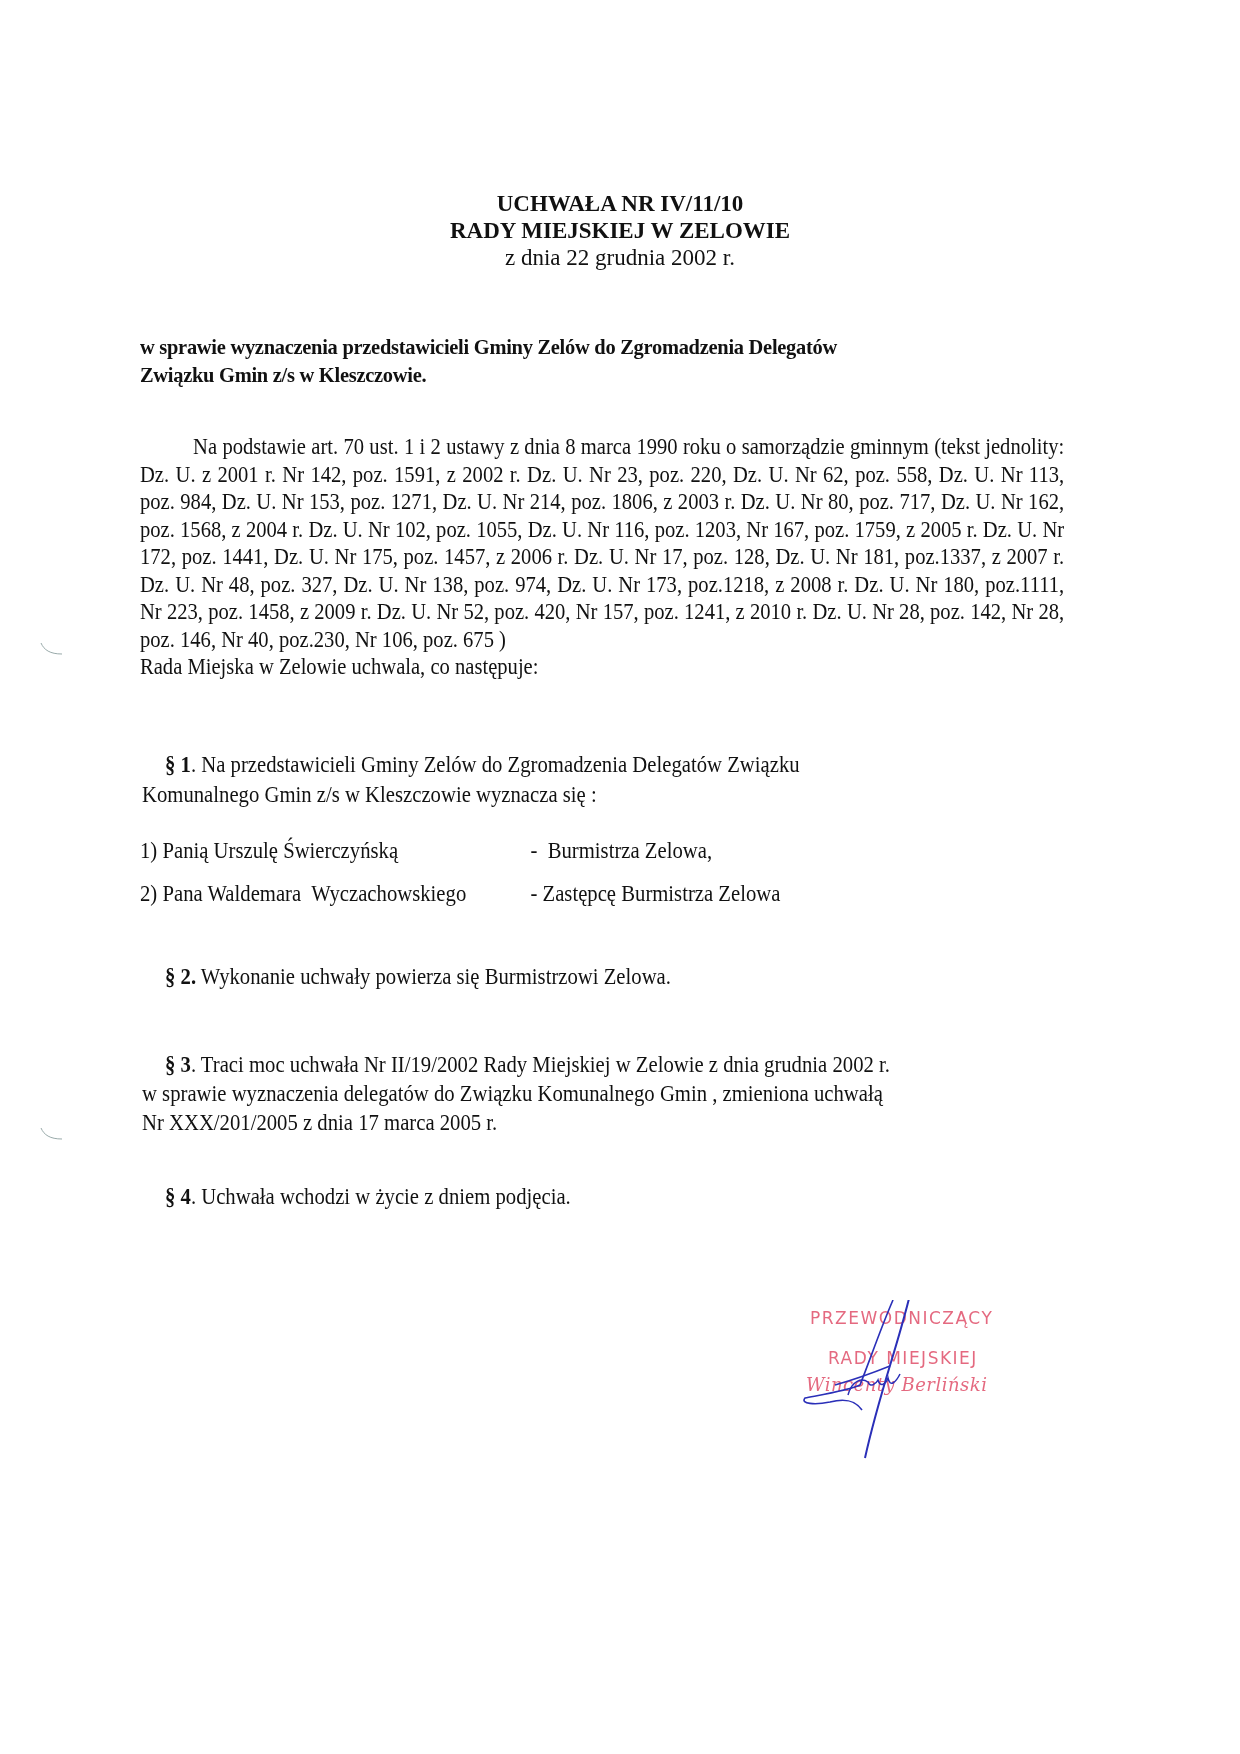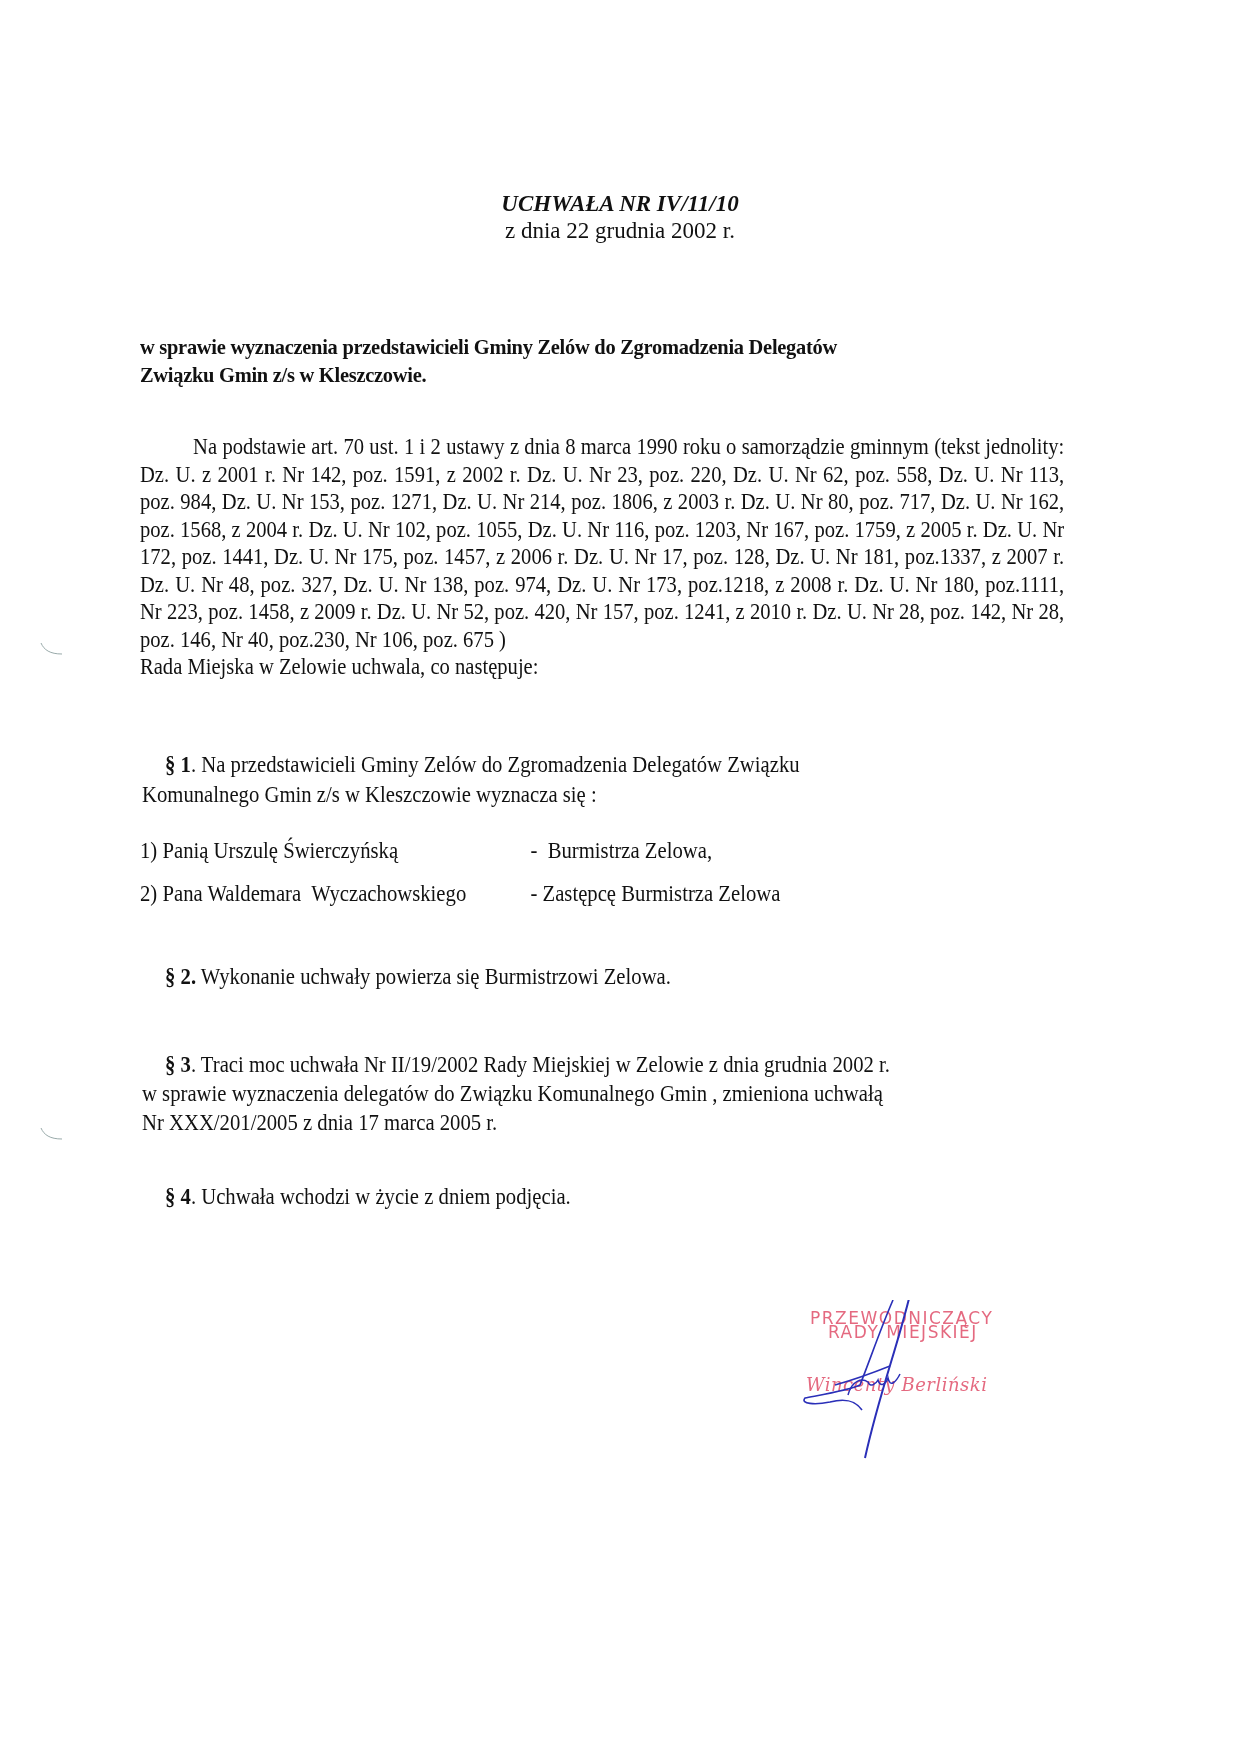--- a/index.html
+++ b/index.html
@@ -1,21 +1,21 @@
 <!DOCTYPE html>
 <html><head>
 <meta charset="utf-8">
 <style>
   html, body { margin: 0; padding: 0; background: #ffffff; }
   body { width: 1240px; height: 1754px; position: relative; overflow: hidden;
          font-family: "Liberation Serif", "DejaVu Serif", serif; color: #111; }
   .page { position: absolute; left: 0; top: 0; width: 1240px; height: 1754px; }
   .header { position: absolute; left: 0; top: 190px; width: 1240px; text-align: center; }
   .header .line { font-size: 23px; line-height: 27px; }
-  .header .bold { font-weight: bold; font-style: italic; }
+  .header .bold { font-weight: bold; }
   .subject { position: absolute; left: 140px; top: 333px; width: 900px;
              font-weight: bold; font-size: 22px; line-height: 28px;
              letter-spacing: -0.3px; transform: scaleX(0.93); transform-origin: left top; }
   .basis { position: absolute; left: 140px; top: 433px; width: 1010px;
            font-size: 22.5px; line-height: 27.5px; text-align: justify;
            transform: scaleX(0.915); transform-origin: left top; }
   .basis .indent { display: inline-block; width: 58px; }
   .para { position: absolute; font-size: 22.5px; line-height: 30px;
           transform: scaleX(0.92); transform-origin: left top; }
   .para b { font-weight: bold; }
@@ -27,33 +27,34 @@
   .li2 { top: 881px; }
   .li .name { display: inline-block; width: 400px; }
   .p2 { left: 165px; top: 962px; width: 900px; }
   .p3 { left: 165px; top: 1050px; width: 1000px; line-height: 29px; }
   .p3 .cont { margin-left: -25px; display: block; }
   .p4 { left: 165px; top: 1182px; width: 900px; }
   .stamp { position: absolute; left: 800px; top: 1300px; width: 260px; height: 170px; }
   .stamp .st { position: absolute; color: #e0506a; font-family: "DejaVu Sans", sans-serif;
                font-size: 17px; letter-spacing: 1.5px; opacity: 0.85; }
   .stamp .s1 { left: 10px; top: 8px; }
-  .stamp .s2 { left: 28px; top: 22px; }
+  .stamp .s2 { left: 28px; top: 48px; }
   .stamp .s3 { left: 6px; top: 74px; font-family: "DejaVu Serif", serif; font-style: italic;
                letter-spacing: 0.5px; font-size: 18px; }
   .stamp svg { position: absolute; left: 0; top: 0; }
   .mark { position: absolute; }
 </style>
 </head>
 <body>
 
 <div class="page">
 
   <div class="header">
     <div class="line bold">UCHWAŁA  NR IV/11/10</div>
+    <div class="line bold">RADY  MIEJSKIEJ W ZELOWIE</div>
     <div class="line">z dnia 22 grudnia 2002 r.</div>
   </div>
 
   <div class="subject">
     <div>w sprawie wyznaczenia  przedstawicieli Gminy Zelów  do Zgromadzenia Delegatów</div>
     <div>Związku Gmin z/s w Kleszczowie.</div>
   </div>
 
   <div class="basis">
     <span class="indent"></span><span>Na podstawie art. 70 ust. 1 i 2   ustawy  z dnia 8 marca 1990 roku o samorządzie gminnym (tekst jednolity: Dz. U. z 2001 r. Nr 142, poz. 1591, z 2002 r. Dz. U. Nr 23, poz. 220, Dz. U. Nr 62, poz. 558, Dz. U. Nr 113, poz. 984, Dz. U. Nr 153, poz. 1271, Dz. U. Nr 214, poz. 1806, z 2003 r. Dz. U. Nr 80, poz. 717, Dz. U. Nr 162, poz. 1568, z 2004 r. Dz. U. Nr 102, poz. 1055, Dz. U. Nr 116, poz. 1203, Nr 167, poz. 1759, z 2005 r. Dz. U. Nr 172, poz. 1441, Dz. U. Nr 175, poz. 1457, z 2006 r. Dz. U. Nr 17, poz. 128, Dz. U. Nr 181, poz.1337, z 2007 r. Dz. U. Nr 48, poz. 327, Dz. U. Nr 138, poz. 974, Dz. U. Nr 173, poz.1218, z 2008 r. Dz. U. Nr 180, poz.1111, Nr 223, poz. 1458, z 2009 r. Dz. U. Nr 52, poz. 420, Nr 157, poz. 1241, z 2010 r. Dz. U. Nr 28, poz. 142, Nr 28, poz. 146, Nr 40, poz.230,  Nr 106, poz. 675 )</span>

